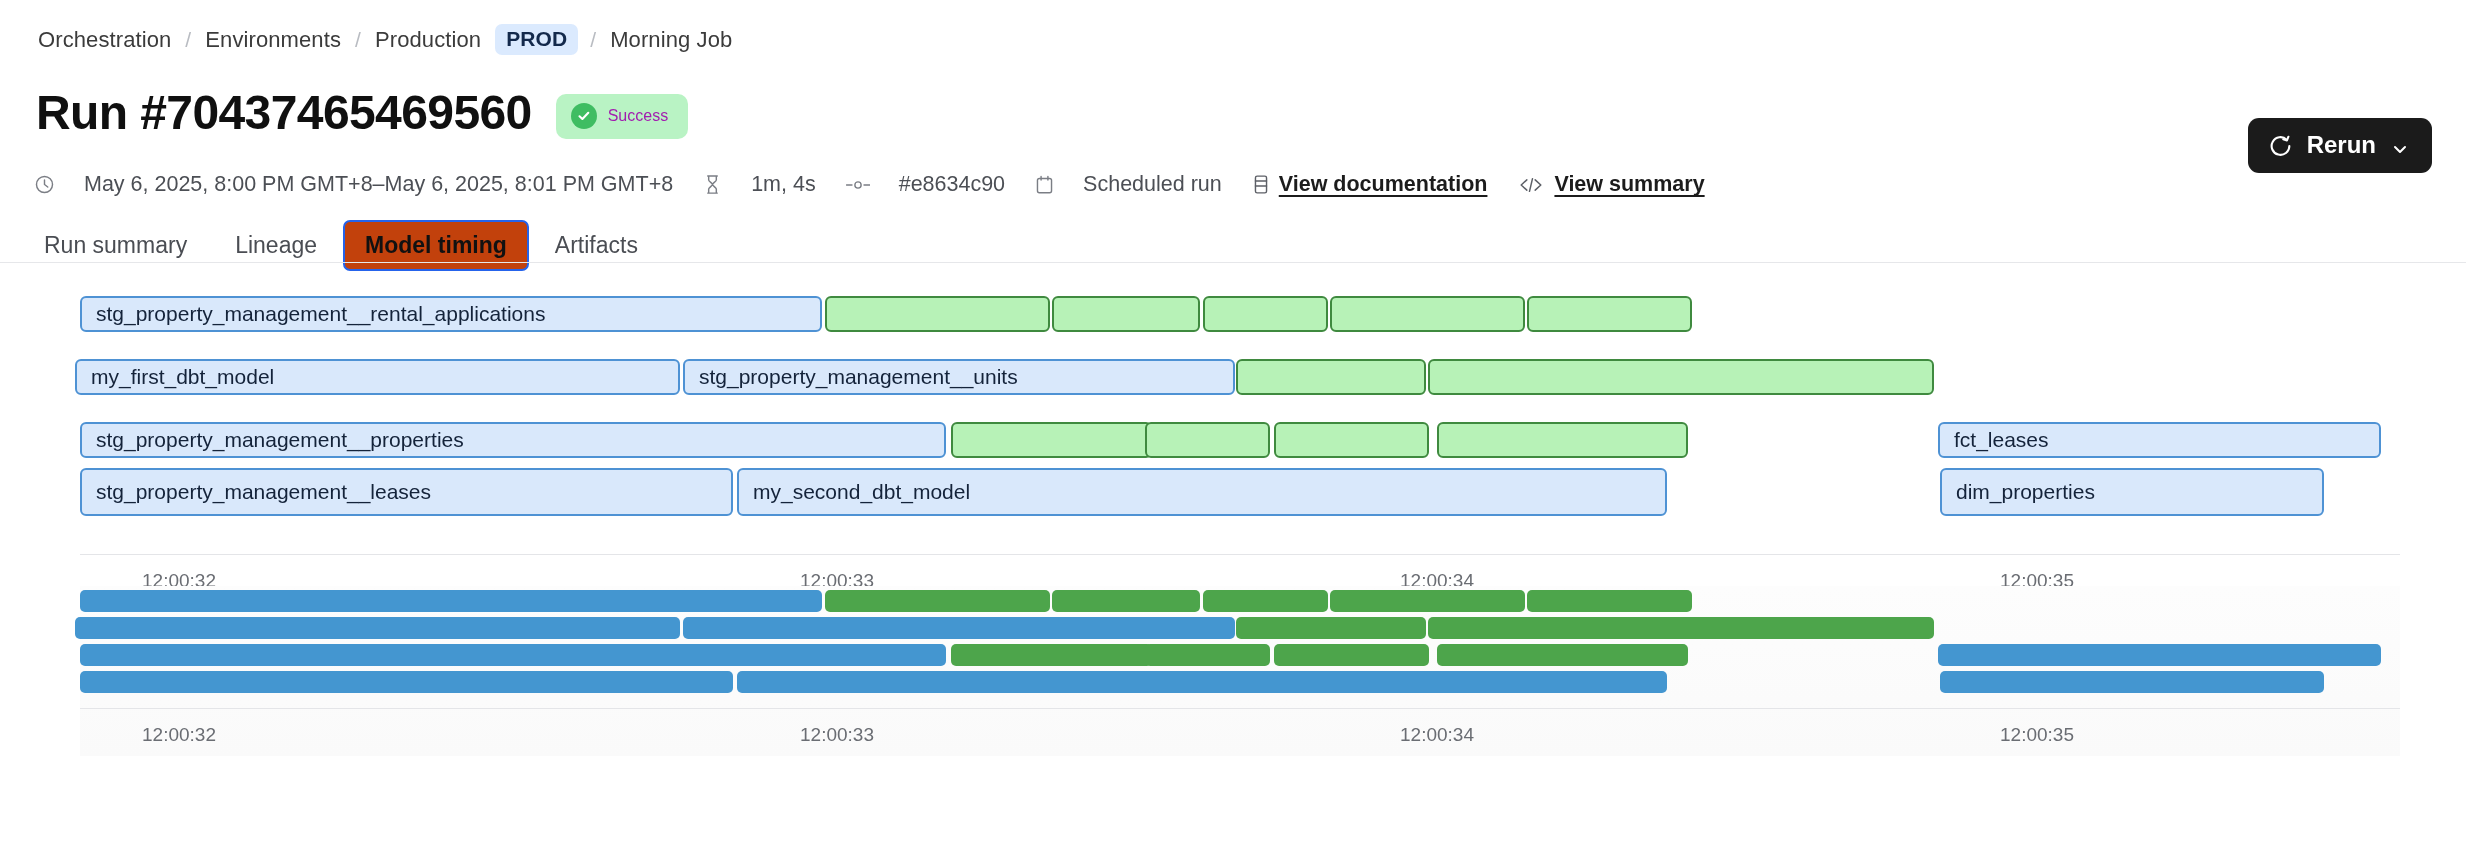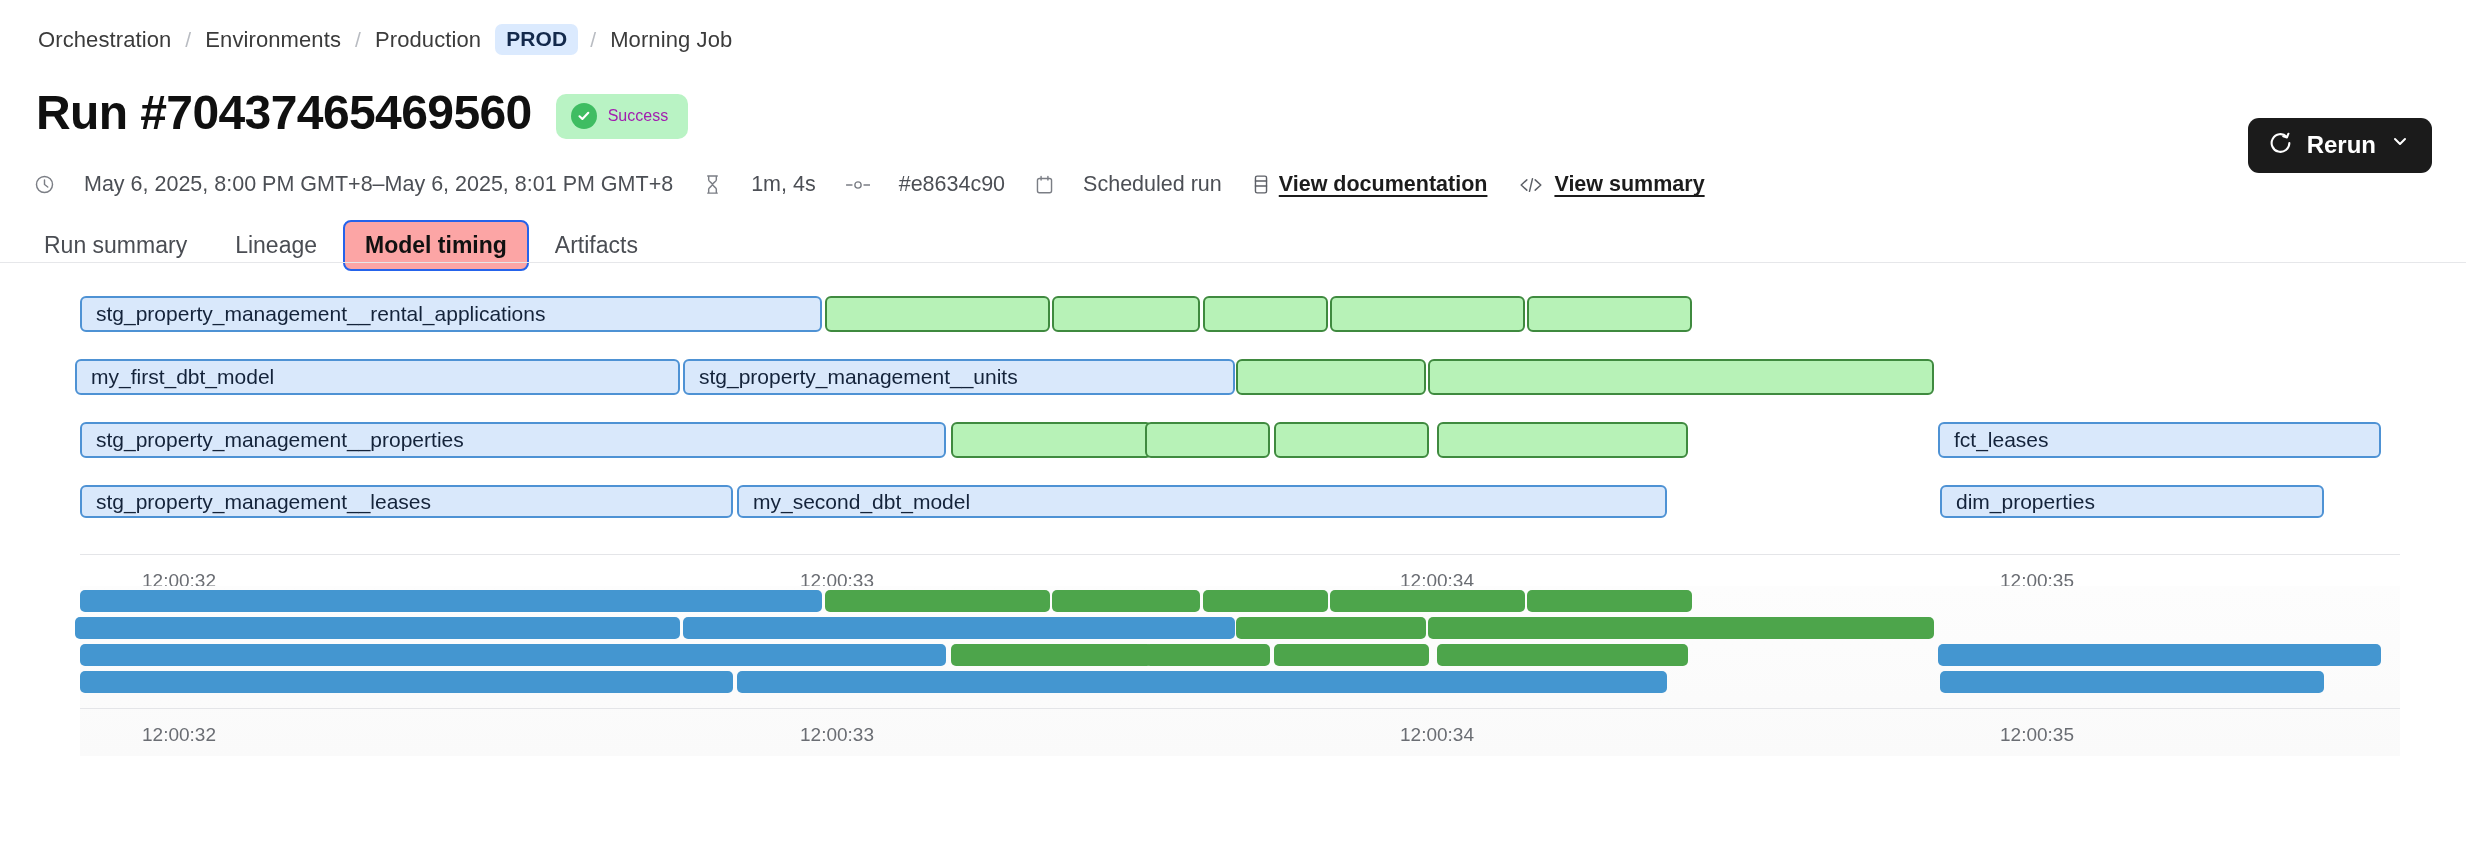--- a/index.html
+++ b/index.html
@@ -64,31 +64,31 @@
     position: absolute; left: 22px; top: 220px;
     display: flex; align-items: center; gap: 4px;
     font-size: 23px;
   }
   .tab {
     padding: 10px 20px; border-radius: 7px; color: #4a4d53;
     border: 2px solid transparent; white-space: nowrap;
   }
   .tab.active {
     color: #111; font-weight: 600;
-    border-color: #2563eb; background: #fca5a5; border-radius: 8px;
+    border-color: #2563eb; background: #c2410c;
   }
   .tabs-underline {
     position: absolute; left: 0; top: 262px; width: 2466px; height: 1px;
     background: #e6e7ea;
   }
 
   
   .rerun-btn {
     position: absolute; right: 34px; top: 118px;
-    display: flex; align-items: flex-start; gap: 14px;
+    display: flex; align-items: flex-end; gap: 14px;
     background: #1b1b1b; color: #fff;
     border-radius: 11px; padding: 13px 22px 14px 20px;
     font-size: 24px; font-weight: 600; cursor: pointer;
   }
   .rerun-btn svg { display: block; }
 
   
   .gantt-wrap { position: absolute; left: 0; top: 286px; width: 2466px; }
   .chart { position: relative; width: 2466px; text-align: center; }
   .chart.detail { height: 300px; }
@@ -261,21 +261,21 @@
           <span class="lbl">stg_property_management__properties</span>
         </div>
         <div class="bar green" style="left: 951px; width: 201px;"></div>
         <div class="bar green" style="left: 1145px; width: 125px;"></div>
         <div class="bar green" style="left: 1274px; width: 155px;"></div>
         <div class="bar green" style="left: 1437px; width: 251px;"></div>
         <div class="bar blue" style="left: 1938px; width: 443px;">
           <span class="lbl">fct_leases</span>
         </div>
       </div>
-      <div class="row" style="top: 199px; height: 33px; padding-left: 24px;">
+      <div class="row" style="top: 182px; height: 48px; padding-left: 24px;">
         <div class="bar blue" style="left: 80px; width: 653px;">
           <span class="lbl">stg_property_management__leases</span>
         </div>
         <div class="bar blue" style="left: 737px; width: 930px;">
           <span class="lbl">my_second_dbt_model</span>
         </div>
         <div class="bar blue" style="left: 1940px; width: 384px;">
           <span class="lbl">dim_properties</span>
         </div>
       </div>

